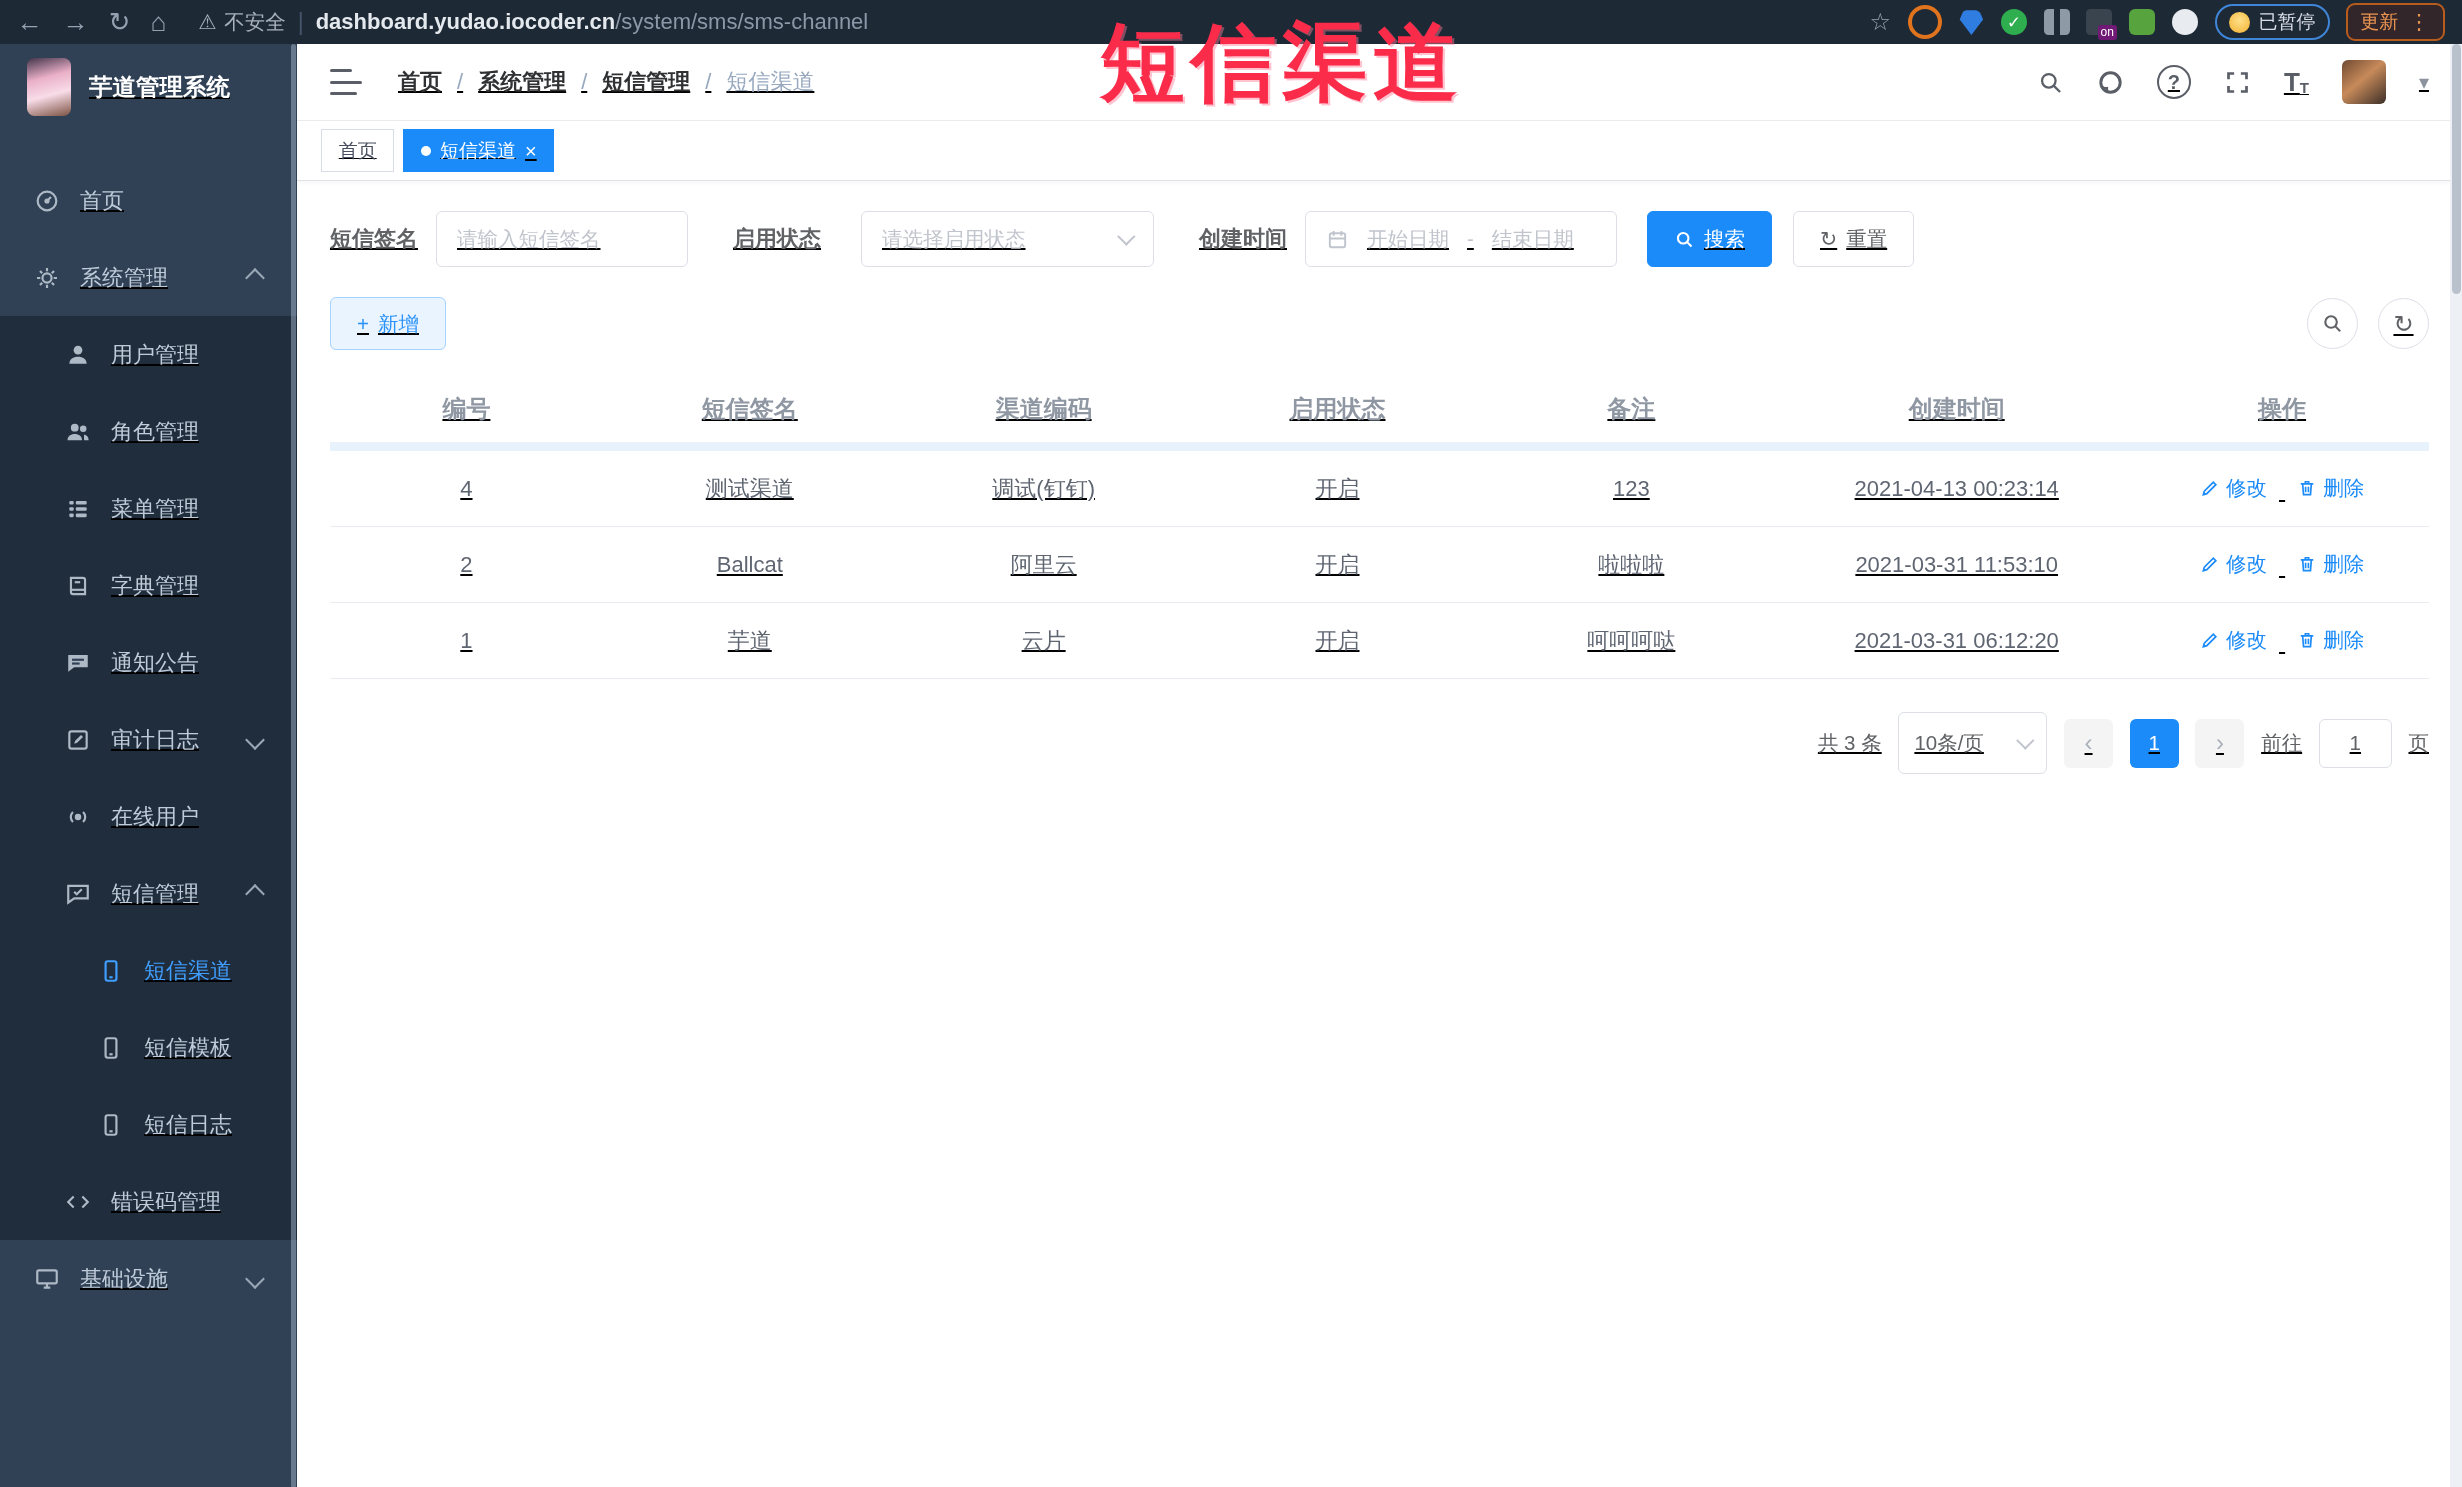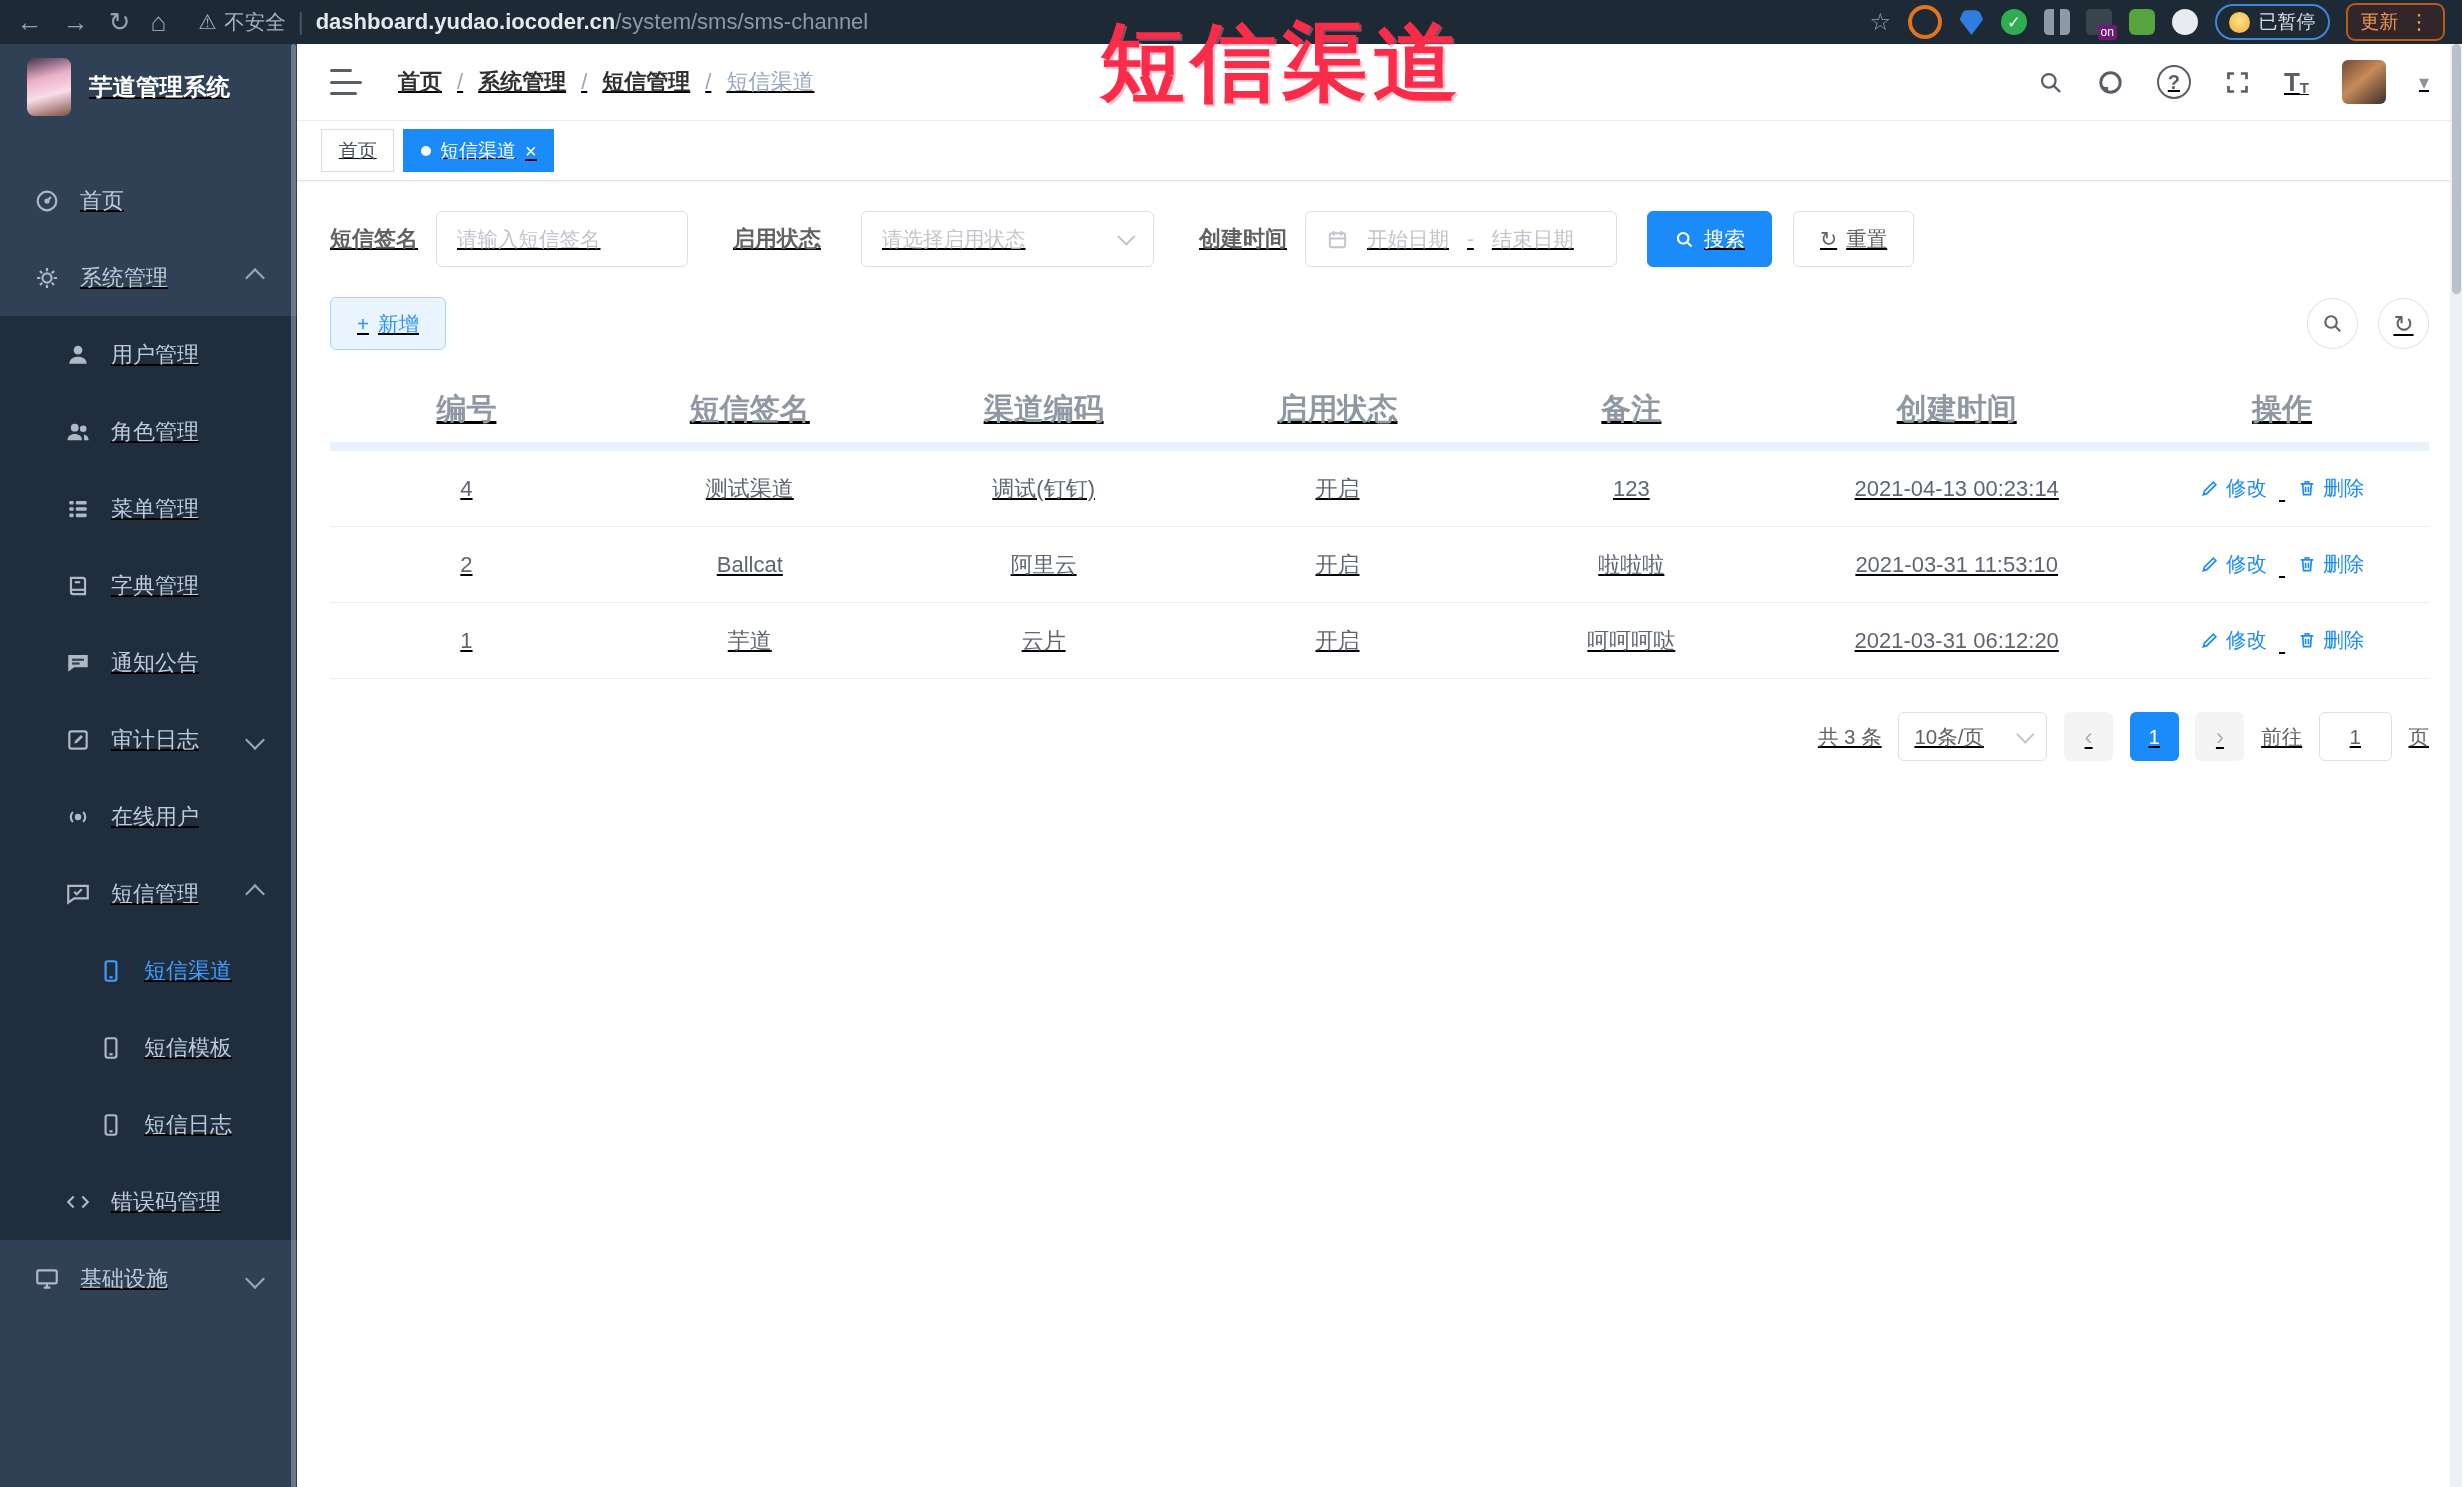--- a/index.html
+++ b/index.html
@@ -93,27 +93,27 @@
   .btn-primary{background:#1b8bf9;color:#fff;border:1.5px solid #1b8bf9;}
   .btn-default{background:#fff;color:#606266;border:1.5px solid #dcdfe6;}
   .btn-plain{background:#e9f4ff;color:#2b92fa;border:1.5px solid #a6d2ff;height:53px;}
   .toolbar-row{margin-top:30px;display:flex;align-items:center;}
   .tool-circles{margin-left:auto;display:flex;gap:20px;}
   .circle-btn{width:49px;height:49px;border:1.5px solid #dcdfe6;border-radius:50%;display:flex;align-items:center;justify-content:center;color:#606266;}
   .circle-btn svg{width:23px;height:23px;}
   .circle-btn .re{font-size:24px;line-height:1;}
 
   table.grid{width:100%;border-collapse:collapse;margin-top:26px;}
-  .grid th{font-size:30px;color:#8f97a3;font-weight:700;height:64px;text-align:center;border-bottom:9px solid #e7f2fc;}
+  .grid th{font-size:24px;color:#8f97a3;font-weight:700;height:64px;text-align:center;border-bottom:9px solid #e7f2fc;}
   .grid td{font-size:22px;color:#5f6672;height:73px;text-align:center;border-bottom:1.5px solid #ebebf2;}
   .op-link{color:#1b8bf9;font-size:20.5px;display:inline-flex;align-items:center;gap:6px;margin:0 12px;}
   .op-link svg{width:20px;height:20px;}
 
   .pagination{display:flex;align-items:center;justify-content:flex-end;margin-top:33px;font-size:20.5px;color:#606266;gap:16.7px;}
-  .psize{width:149px;height:49px;border:1.5px solid #dcdfe6;border-radius:6px;display:flex;align-items:center;justify-content:space-between;padding:0 15px;color:#606266;box-sizing:border-box;}
+  .psize{width:149px;height:62px;border:1.5px solid #dcdfe6;border-radius:6px;display:flex;align-items:center;justify-content:space-between;padding:0 15px;color:#606266;box-sizing:border-box;}
   .pbtn{min-width:49px;height:49px;background:#f4f4f5;border-radius:6px;display:flex;align-items:center;justify-content:center;color:#aab0b8;font-size:24px;}
   .pcur{background:#1b8bf9;color:#fff;font-size:20.5px;}
   .goto-input{width:73px;height:49px;border:1.5px solid #dcdfe6;border-radius:6px;text-align:center;font-size:20.5px;color:#606266;font-family:inherit;box-sizing:border-box;outline:none;}
 
   .watermark{position:absolute;left:1100px;top:6px;font-size:85px;font-weight:700;color:#fb2b4a;letter-spacing:6px;text-shadow:2.3px 2.3px 0 rgba(255,125,150,.45);z-index:50;pointer-events:none;}
   .page-scroll{position:absolute;top:44px;right:0;width:12px;height:1444px;background:#edf0f4;}
   .page-thumb{position:absolute;top:0;left:1.5px;width:9px;height:250px;background:#b9c2cc;border-radius:4.5px;}
 </style>
 </head>
 <body>

